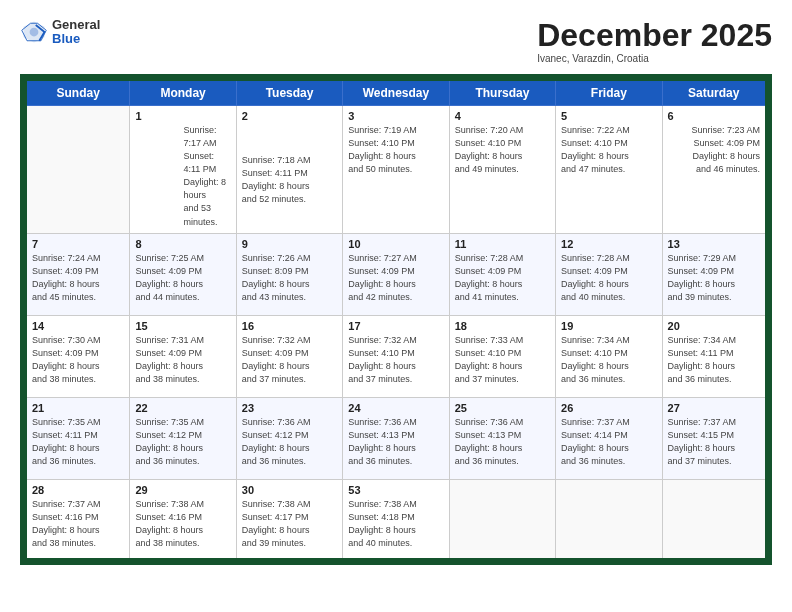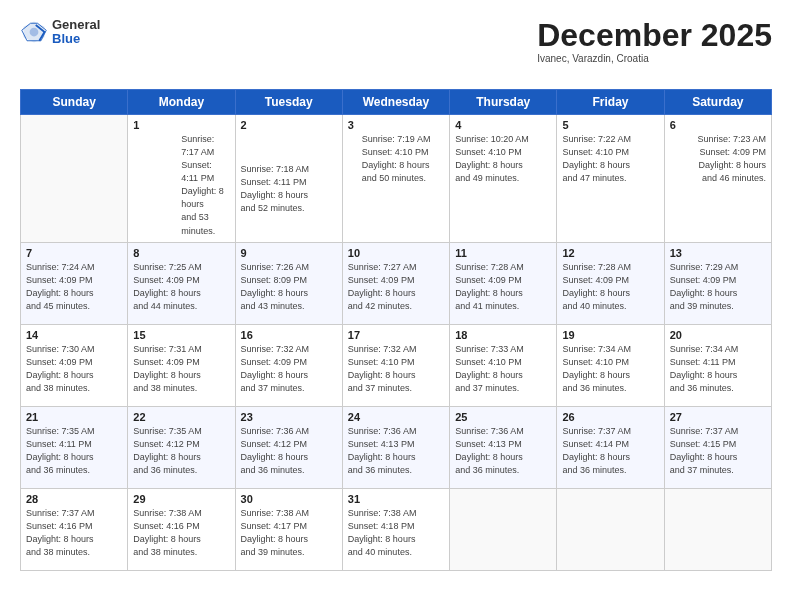--- a/index.html
+++ b/index.html
@@ -9,21 +9,20 @@
       width: 792px;
       height: 612px;
       overflow: hidden;
     }
     .page {
       width: 792px;
       height: 460px;
       padding: 18px 20px 14px 20px;
       display: flex;
       flex-direction: column;
-      gap: 15px;
     }
     .header {
       display: flex;
       justify-content: space-between;
       align-items: flex-start;
       margin-bottom: 10px;
     }
     .logo {
       display: flex;
       align-items: center;
@@ -50,21 +49,21 @@
       color: #222;
       line-height: 1.1;
     }
     .title-block h2 {
       font-size: 10px;
       color: #444;
       font-weight: normal;
     }
     .calendar {
       flex: 1;
-      border: 1px solid #14532d;
+      border: 7px solid #14532d;
       border-collapse: collapse;
       width: 100%;
       table-layout: fixed;
       padding-left: 48px;
     }
     .calendar th {
       background: #1a5bbf;
       color: #fff;
       font-size: 12px;
       font-weight: bold;
@@ -146,28 +145,28 @@
           </td>
           <td>
             <span class="day-num">2</span>
             <div class="day-info" style="white-space: pre-line; margin-top: 32px;">Sunrise: 7:18 AM
 Sunset: 4:11 PM
 Daylight: 8 hours
 and 52 minutes.</div>
           </td>
           <td>
             <span class="day-num">3</span>
-            <div class="day-info" style="white-space: pre-line; margin-left: 14px;">Sunrise: 7:19 AM
+            <div class="day-info" style="white-space: pre-line;">Sunrise: 7:19 AM
 Sunset: 4:10 PM
 Daylight: 8 hours
 and 50 minutes.</div>
           </td>
           <td>
             <span class="day-num">4</span>
-            <div class="day-info" style="white-space: pre-line;">Sunrise: 10:20 AM
+            <div class="day-info" style="white-space: pre-line;">Sunrise: 7:20 AM
 Sunset: 4:10 PM
 Daylight: 8 hours
 and 49 minutes.</div>
           </td>
           <td>
             <span class="day-num">5</span>
             <div class="day-info" style="white-space: pre-line;">Sunrise: 7:22 AM
 Sunset: 4:10 PM
 Daylight: 8 hours
 and 47 minutes.</div>
@@ -349,21 +348,21 @@
 and 38 minutes.</div>
           </td>
           <td>
             <span class="day-num">30</span>
             <div class="day-info" style="white-space: pre-line;">Sunrise: 7:38 AM
 Sunset: 4:17 PM
 Daylight: 8 hours
 and 39 minutes.</div>
           </td>
           <td>
-            <span class="day-num">31</span>
+            <span class="day-num">53</span>
             <div class="day-info" style="white-space: pre-line;">Sunrise: 7:38 AM
 Sunset: 4:18 PM
 Daylight: 8 hours
 and 40 minutes.</div>
           </td>
           <td class="empty"></td>
           <td class="empty"></td>
           <td class="empty"></td>
         </tr>
       </tbody>

